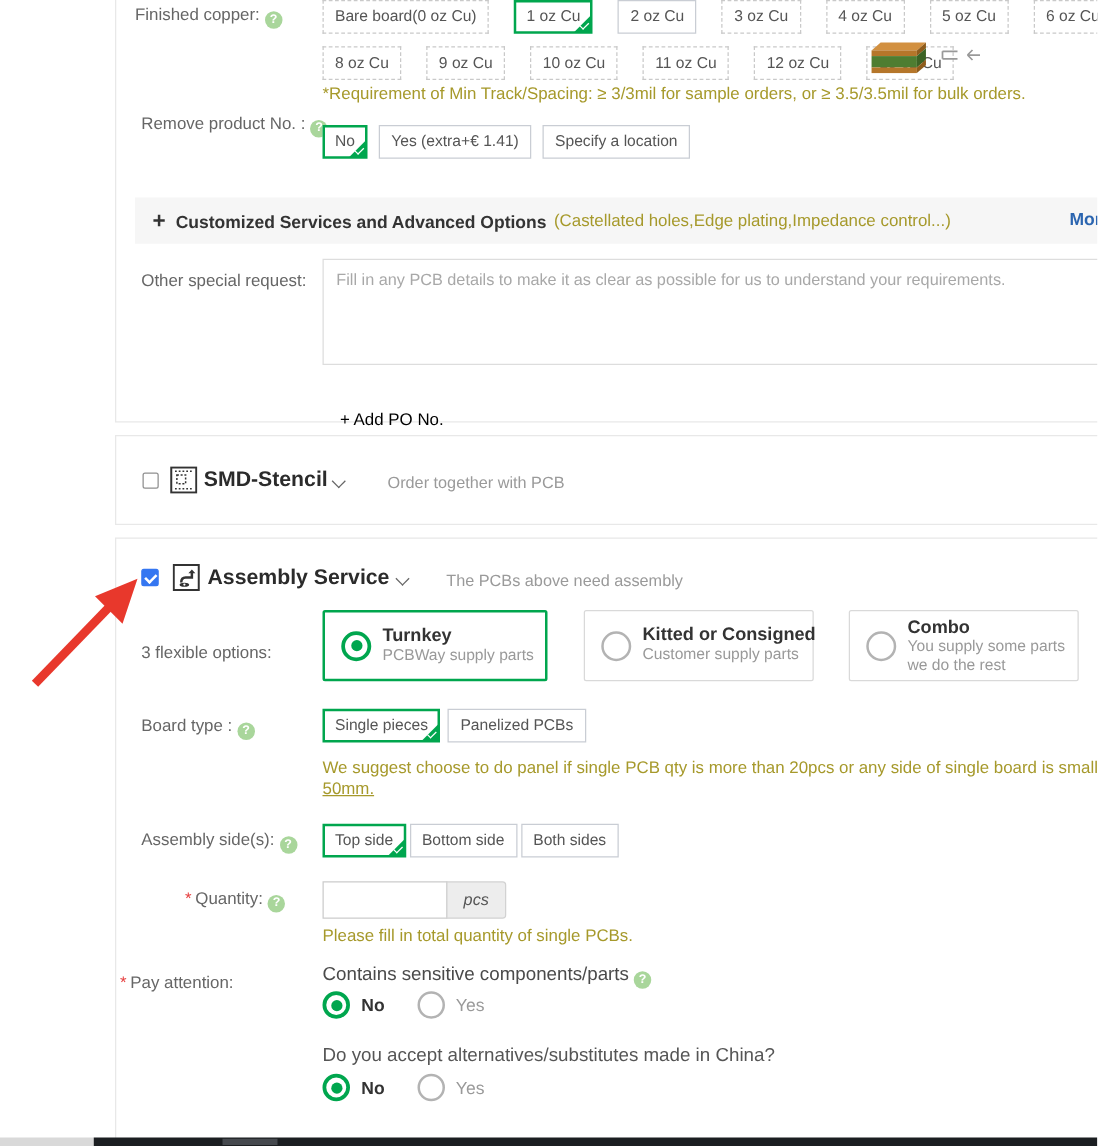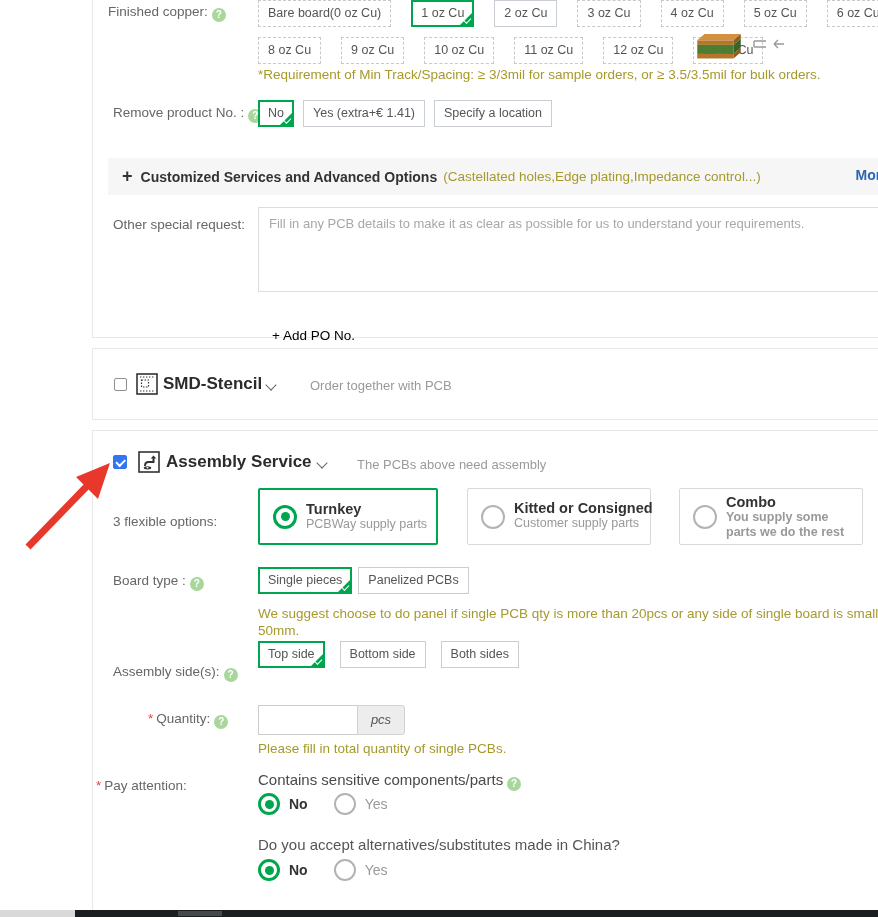--- a/index.html
+++ b/index.html
@@ -108,21 +108,21 @@
     <rect x="8" y="23" width="40" height="5" fill="#b5762a"></rect>
     <polygon points="48,28 48,23 56,16 56,21" fill="#8f5c1c"></polygon>
   </svg>
   <svg class="abs" style="left:752px;top:38px;" width="34" height="14" viewBox="0 0 34 14">
     <path d="M2,3 h12 M2,9 h12 M2,3 v6" stroke="#999" stroke-width="1.4" fill="none"></path>
     <path d="M32,6 h-10 m0,0 l4,-4 m-4,4 l4,4" stroke="#999" stroke-width="1.4" fill="none"></path>
   </svg>
 
   <div class="note" style="left:258px;top:67px;">*Requirement of Min Track/Spacing: ≥ 3/3mil for sample orders, or ≥ 3.5/3.5mil for bulk orders.</div>
 
-  <div class="form-label" style="left:113px;top:105px;"><span>Remove product No. :</span><span class="qicon"></span></div>
+  <div class="form-label" style="left:113px;top:91px;"><span>Remove product No. :</span><span class="qicon"></span></div>
   <div class="optrow" style="left:258px;top:100px;gap:9px;">
     <span class="opt solid-border sel">No</span>
     <span class="opt solid-border">Yes (extra+€ 1.41)</span>
     <span class="opt solid-border">Specify a location</span>
   </div>
 
   <div id="custom-bar" style="left:108px;top:158px;width:791px;height:37px;">
     <span class="plus-icon"></span>
     <span id="custom-title">Customized Services and Advanced Options</span>
     <span id="custom-sub">(Castellated holes,Edge plating,Impedance control...)</span>
@@ -172,34 +172,34 @@
     <span class="radio"></span>
     <div class="card-text" style="padding-top:11px;">
       <div class="card-title">Kitted or Consigned</div>
       <div class="card-desc">Customer supply parts</div>
     </div>
   </div>
   <div class="card" style="left:679px;top:488px;width:184px;">
     <span class="radio"></span>
     <div class="card-text" style="padding-top:5px;width:170px;">
       <div class="card-title">Combo</div>
-      <div class="card-desc" style="width:126px;font-weight:bold;">You supply some parts we do the rest</div>
+      <div class="card-desc" style="width:126px;">You supply some parts we do the rest</div>
     </div>
   </div>
 
   <div class="form-label" style="left:113px;top:573px;"><span>Board type :</span><span class="qicon"></span></div>
   <div class="optrow" style="left:258px;top:567px;gap:6px;">
     <span class="opt solid-border sel">Single pieces</span>
     <span class="opt solid-border">Panelized PCBs</span>
   </div>
   <div class="note" style="left:258px;top:606px;">We suggest choose to do panel if single PCB qty is more than 20pcs or any side of single board is smaller than</div>
-  <div class="note" style="left:258px;top:623px;">50mm.</div>
+  <div class="note" style="left:258px;top:623px;text-decoration:underline;">50mm.</div>
 
   <div class="form-label" style="left:113px;top:664px;"><span>Assembly side(s):</span><span class="qicon"></span></div>
-  <div class="optrow" style="left:258px;top:641px;gap:15px;">
+  <div class="optrow" style="left:258px;top:659px;gap:3px;">
     <span class="opt solid-border sel">Top side</span>
     <span class="opt solid-border">Bottom side</span>
     <span class="opt solid-border">Both sides</span>
   </div>
 
   <div class="form-label" style="left:113px;top:711px;margin-left:35px;"><span class="req">*</span><span>Quantity:</span><span class="qicon"></span></div>
   <input id="qty-input" type="text" style="left: 258px; top: 705px;" value="">
   <div id="qty-addon" style="left:357px;top:705px;">pcs</div>
   <div class="note" style="left:258px;top:741px;">Please fill in total quantity of single PCBs.</div>
 

